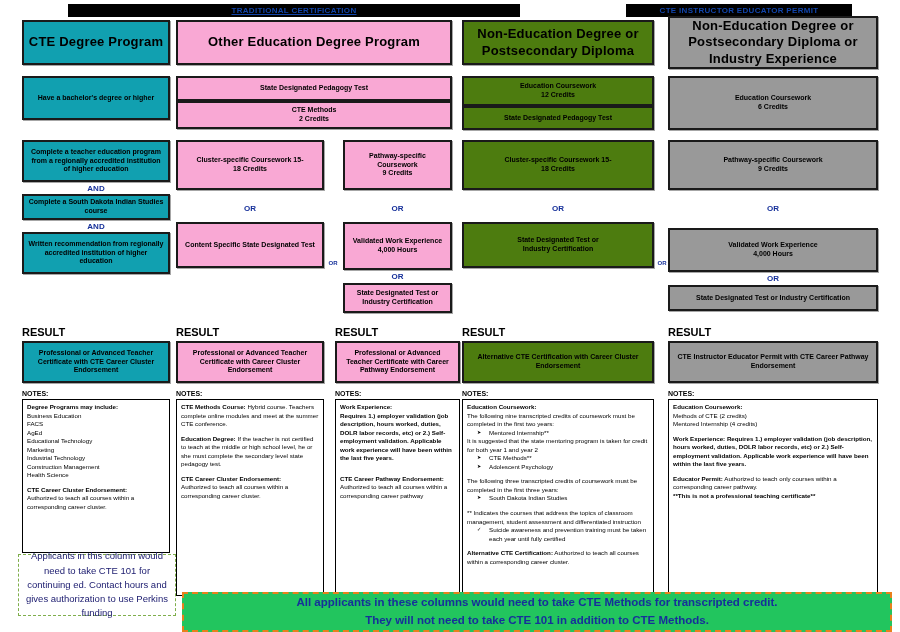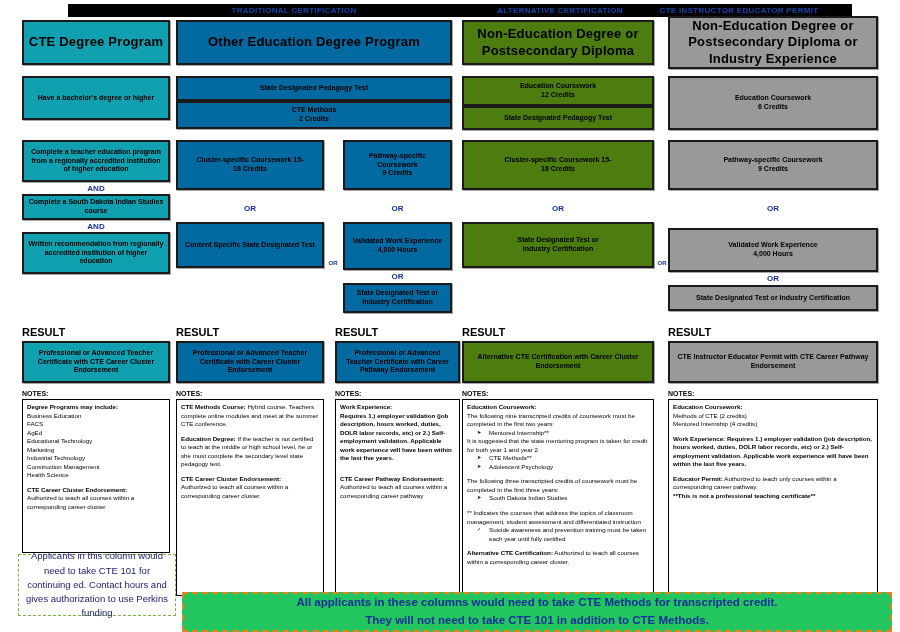--- a/index.html
+++ b/index.html
@@ -22,21 +22,21 @@
   
   .box{
     border:2px solid #1a1a1a;
     display:flex;align-items:center;justify-content:center;
     text-align:center;line-height:1.25;
     padding:2px 4px;
     box-shadow:1px 1px 0 rgba(0,0,0,.35);
   }
   .box .txt{display:block;width:100%;}
   .teal{background:#11a0b0;}
-  .orange{background:#0369a1;}
+  .orange{background:#f9a8d4;}
   .green{background:#4d7c0f;}
   .gray{background:#999999;}
 
   .big{font-size:13px;font-weight:bold;letter-spacing:.2px;}
   .sm{font-size:7px;font-weight:600;}
 
   
   .conn{
     font-size:8px;font-weight:bold;color:#16309a;
     display:flex;align-items:center;justify-content:center;
@@ -80,25 +80,22 @@
     display:flex;align-items:center;justify-content:center;
     text-align:center;color:#16309a;
     font-size:11.5px;line-height:1.55;font-weight:600;padding:3px 8px;
   }
 </style>
 </head>
 <body>
 
 <div class="stage">
 
-  <div class="abs banner" style="left:68px;top:4px;width:452px;height:13px;">
+  <div class="abs banner" style="left:68px;top:4px;width:452px;height:13px;text-decoration:underline;">
     <span>TRADITIONAL  CERTIFICATION</span>
-  </div>
-  <div class="abs banner" style="left:462px;top:4px;width:196px;height:13px;">
-    <span>ALTERNATIVE CERTIFICATION</span>
   </div>
   <div class="abs banner" style="left:626px;top:4px;width:226px;height:13px;">
     <span>CTE INSTRUCTOR EDUCATOR PERMIT</span>
   </div>
 
   <div class="abs box teal big" style="left:22px;top:20px;width:148px;height:45px;">
     <span class="txt">CTE Degree Program</span>
   </div>
   <div class="abs box orange big" style="left:176px;top:20px;width:276px;height:45px;">
     <span class="txt">Other Education Degree Program</span>

